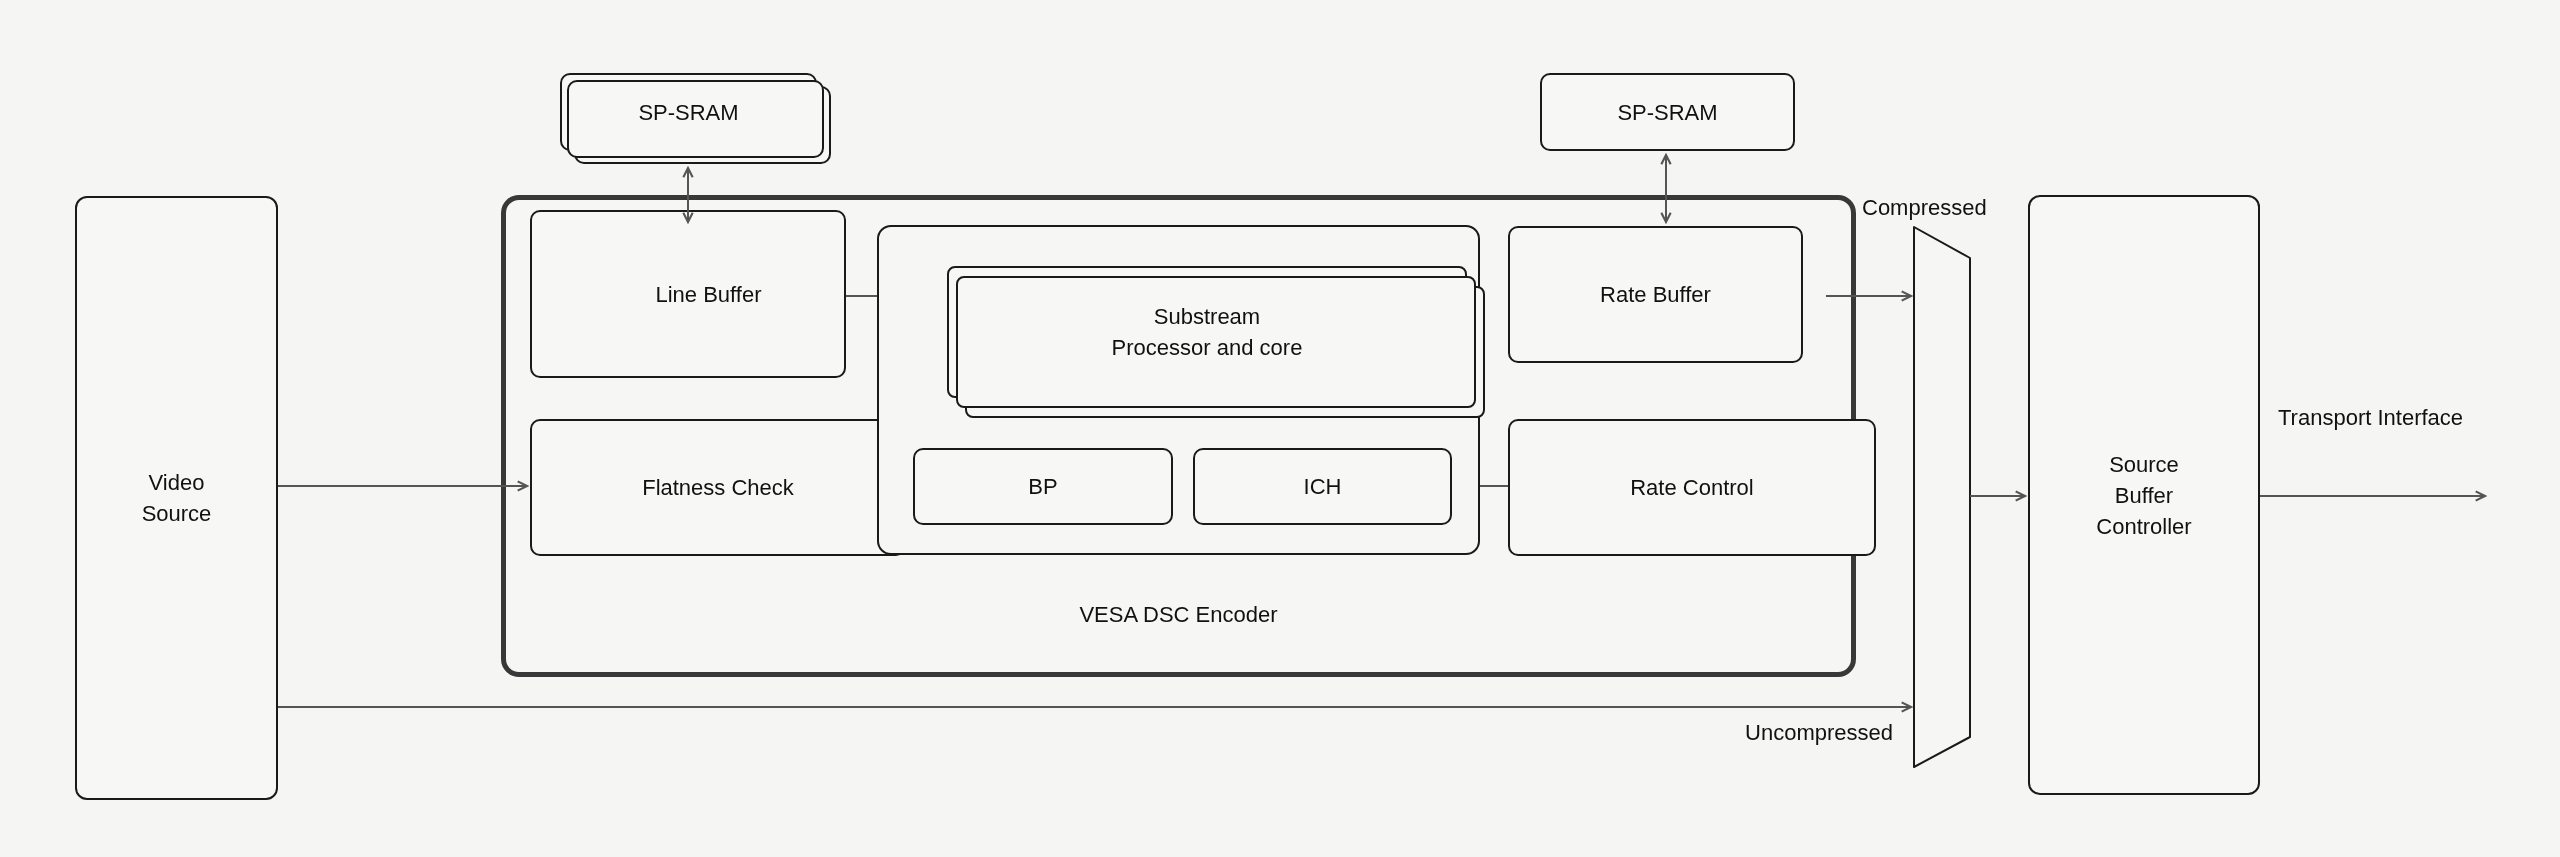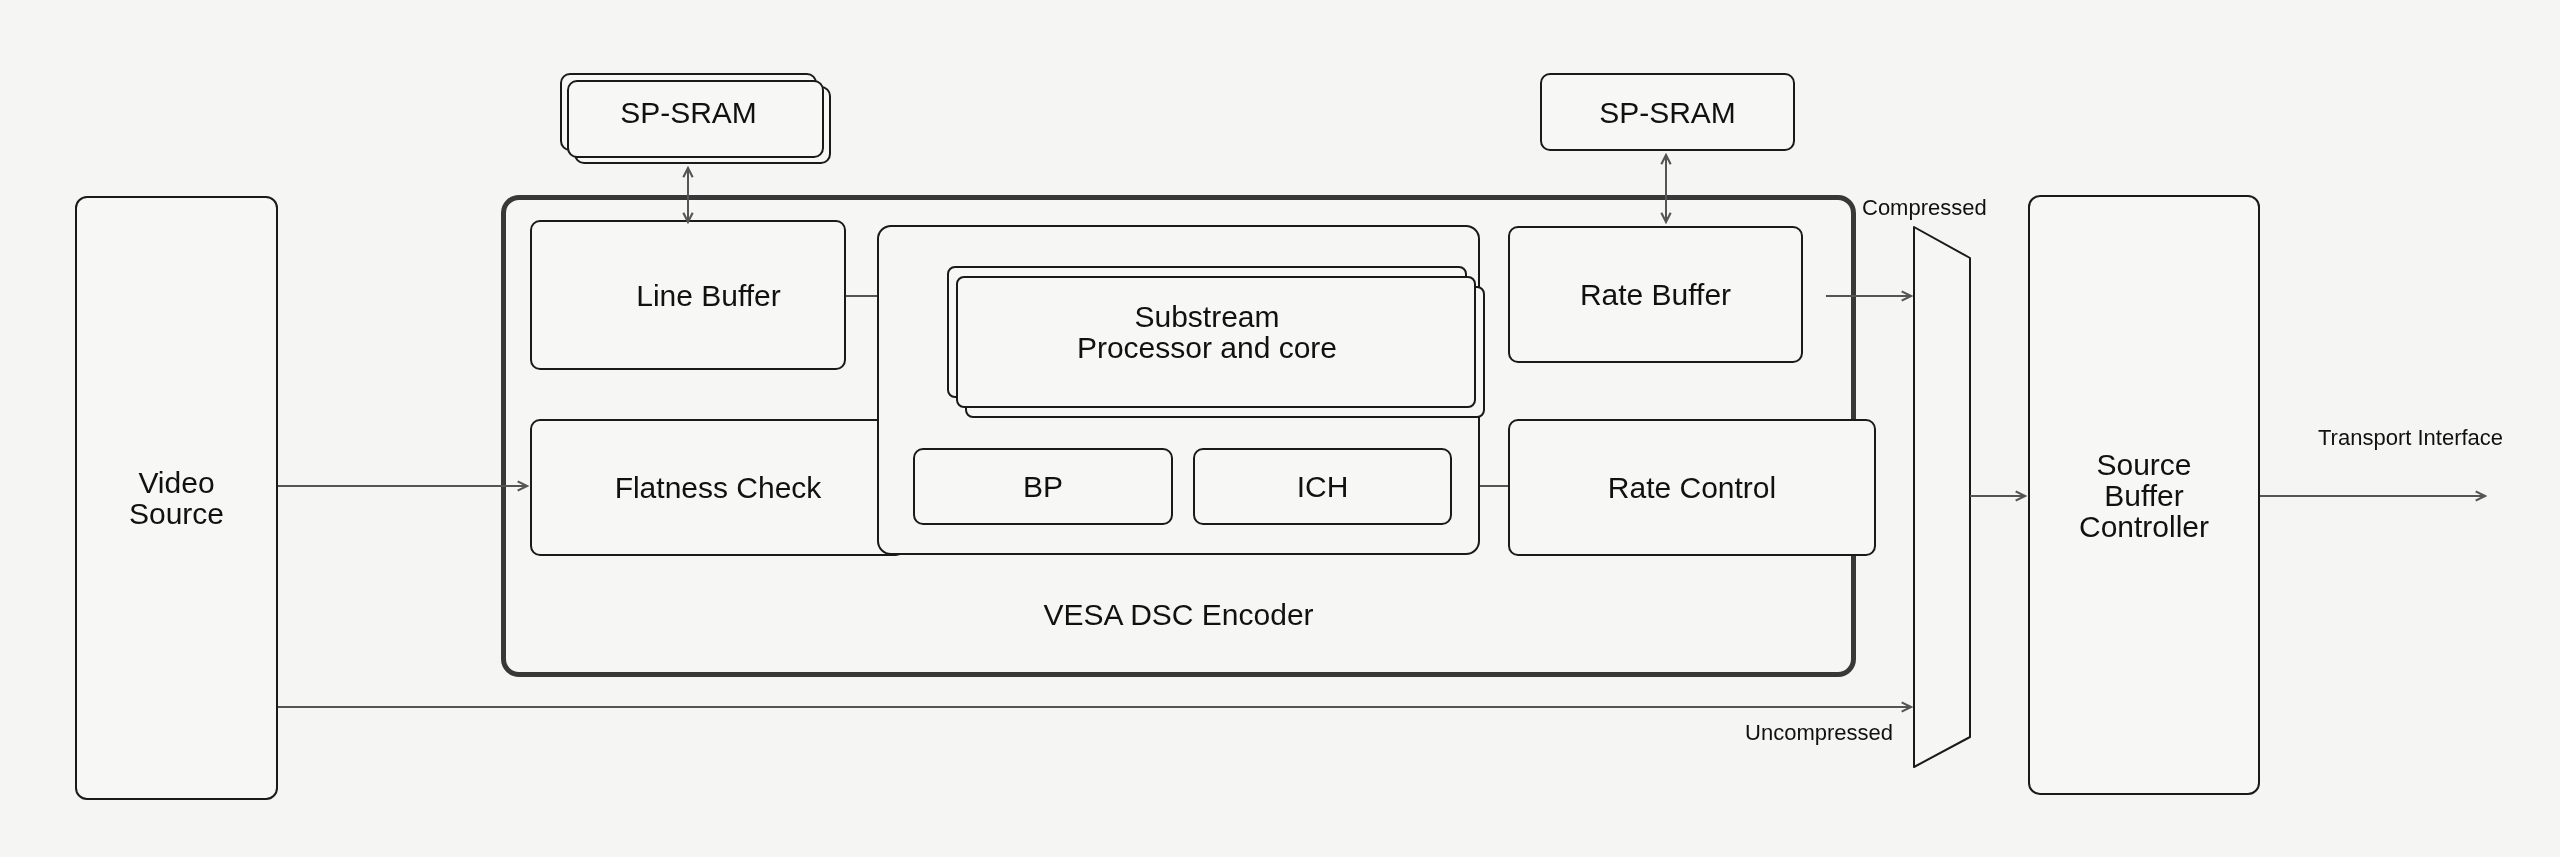--- a/index.html
+++ b/index.html
@@ -12,34 +12,34 @@
     overflow:hidden;
   }
   .node{
     position:absolute;
     box-sizing:border-box;
     background:#f7f7f6;
     border:2px solid #1a1a1a;
     border-radius:10px;
     display:flex; flex-direction:column;
     align-items:center; justify-content:center;
-    font-size:30px; line-height:31px;
+    font-size:22px; line-height:31px;
     text-align:center;
     z-index:1;
   }
   .node .ln{display:block;}
   
   .n-video        {left:75px;   top:196px; width:203px;  height:604px; border-radius:12px;}
   .n-sram-left    {left:560px;  top:73px;  width:257px;  height:78px;}
   .n-sram-right   {left:1540px; top:73px;  width:255px;  height:78px;}
   .n-frame        {left:501px;  top:195px; width:1355px; height:482px;
                    border:5px solid #383838; border-radius:18px; background:#f6f6f5;
                    justify-content:flex-end; z-index:0;}
   .n-frame .frame-title{position:absolute; left:0; right:0; bottom:42px; text-align:center;}
-  .n-linebuf      {left:530px;  top:220px; width:316px;  height:150px;padding-left:41px;}
+  .n-linebuf      {left:530px;  top:210px; width:316px;  height:168px;padding-left:41px;}
   .n-flat         {left:530px;  top:419px; width:376px;  height:137px;}
   .n-inner        {left:877px;  top:225px; width:603px;  height:330px; border-radius:14px; background:#f6f6f5;}
   .n-substream    {left:913px;  top:266px; width:520px;  height:132px; border-radius:8px;margin-left:34px;}
   .n-bp           {left:913px;  top:448px; width:260px;  height:77px;}
   .n-ich          {left:1193px; top:448px; width:259px;  height:77px;}
   .n-ratebuf      {left:1508px; top:226px; width:295px;  height:137px;}
   .n-ratectl      {left:1508px; top:419px; width:368px;  height:137px;}
   .n-sdc          {left:2028px; top:195px; width:232px;  height:600px; border-radius:12px;}
   
   .stack::before,.stack::after{
@@ -50,21 +50,21 @@
   .stack-sm::before{transform:translate(14px,13px);}
   .stack-sm::after {transform:translate(7px,7px);}
   .stack-lg::before{transform:translate(18px,20px);}
   .stack-lg::after {transform:translate(9px,10px);}
   
   .flabel{
     position:absolute; font-size:22px; line-height:31px; z-index:3; white-space:nowrap;
   }
   .l-compressed  {left:1862px; top:192px;}
   .l-uncompressed{left:1670px; top:717px; width:223px; text-align:right;}
-  .l-transport   {left:2278px; top:422px; text-align:center;margin-left:40px;}
+  .l-transport   {left:2278px; top:402px; text-align:center;}
   
   .wires{position:absolute; left:0; top:0; z-index:2; pointer-events:none;}
 </style>
 </head>
 <body>
 
 <div class="canvas">
 
   <div class="node n-frame">
     <span class="frame-title">VESA DSC Encoder</span>

